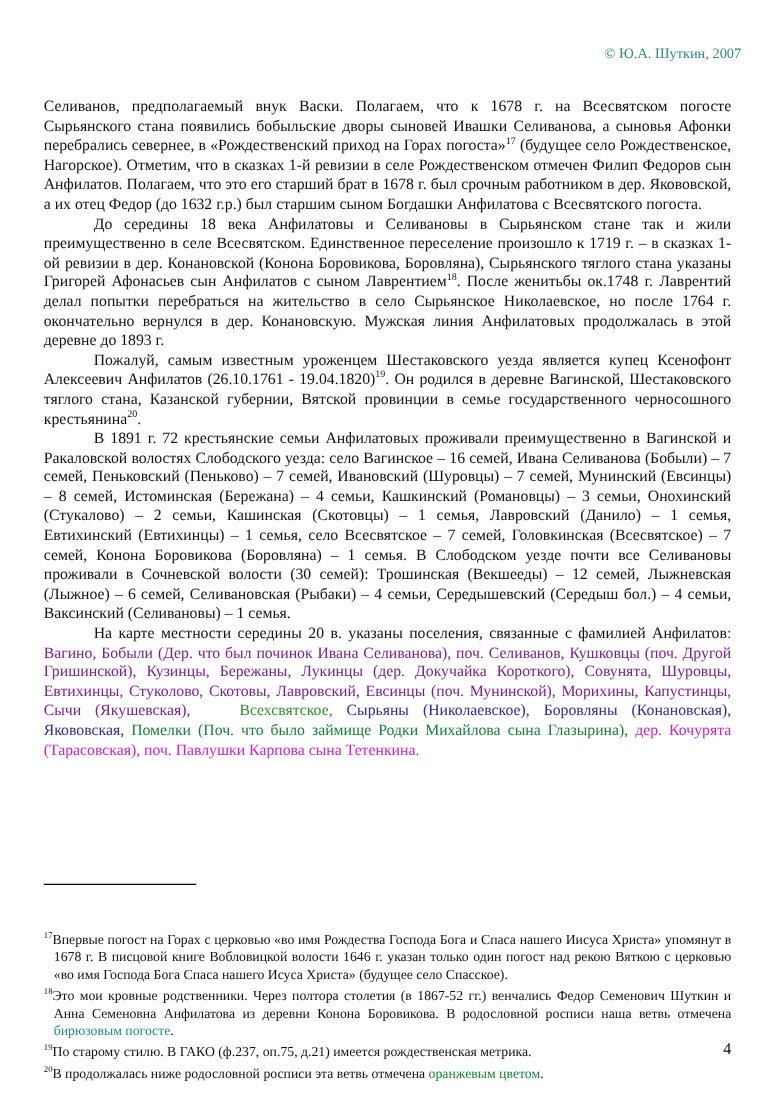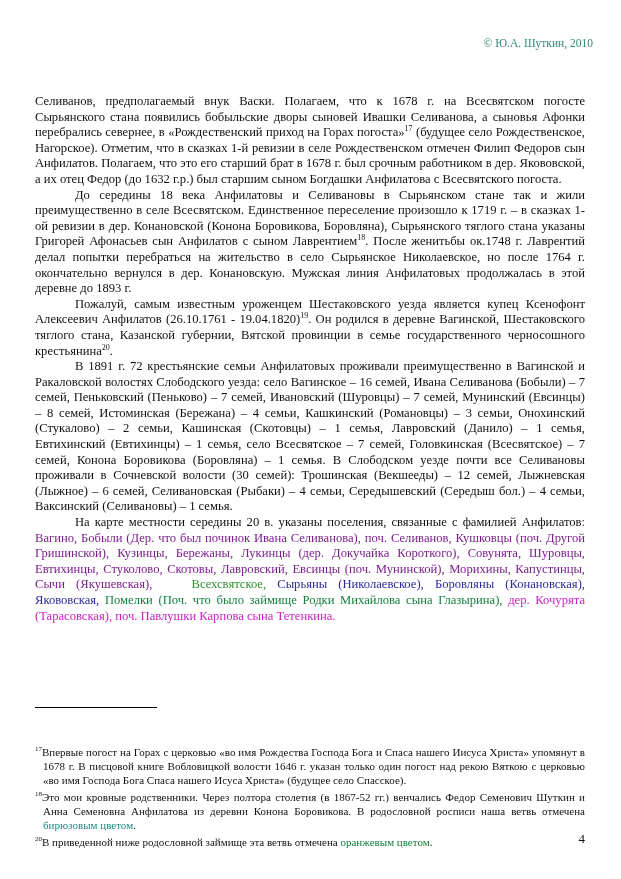--- a/index.html
+++ b/index.html
@@ -1,48 +1,49 @@
 <!DOCTYPE html>
 <html><head>
   <meta charset="utf-8">
   <style>
     html, body { margin: 0; padding: 0; background: #ffffff; }
     body { width: 621px; height: 879px; position: relative; overflow: hidden;
       font-family: "Liberation Serif", "DejaVu Serif", serif; color: #111; }
     .header { position: absolute; top: 37px; right: 28px; font-size: 11.5px; color: #2e8b7a; }
-    .main { position: absolute; left: 35px; width: 550px; top: 94px; font-size: 12.6px; line-height: 15.6px; text-align: justify; }
+    .main { position: absolute; left: 35px; width: 550px; top: 78px; font-size: 12.6px; line-height: 15.6px; text-align: justify; }
     .main p { margin: 0; }
     .main p.indent { text-indent: 40px; }
     sup { font-size: 8px; line-height: 0; vertical-align: super; }
     .c-purple { color: #7b1f8c; }
     .c-green { color: #2f8f2f; margin-left: 28px; }
     .c-blue { color: #2a2a9e; }
     .c-orange { color: #15803d; }
     .c-magenta { color: #cc1fc4; }
     .c-teal { color: #1f8a80; }
     .fn-rule { position: absolute; left: 35px; top: 707px; width: 122px; border-top: 1.2px solid #000; }
     .footnotes { position: absolute; left: 35px; width: 550px; top: 745px; font-size: 11px; line-height: 14px; text-align: justify; }
     .fn { margin: 0 0 3px 0; padding-left: 8px; text-indent: -8px; }
     .fn sup { font-size: 7px; }
     .page-num { position: absolute; right: 36px; top: 831px; font-size: 13px; }
   </style>
 </head>
 <body>
 
-<div class="header">© Ю.А. Шуткин, 2010</div>
+<div class="header">© Ю.А. Шуткин, 2007</div>
 
 <div class="main">
   <p><span>Селиванов, предполагаемый внук Васки. Полагаем, что к 1678 г. на Всесвятском погосте Сырьянского стана появились бобыльские дворы сыновей Ивашки Селиванова, а сыновья Афонки перебрались севернее, в «Рождественский приход на Горах погоста»</span><sup>17</sup><span> (будущее село Рождественское, Нагорское). Отметим, что в сказках 1-й ревизии в селе Рождественском отмечен Филип Федоров сын Анфилатов. Полагаем, что это его старший брат в 1678 г. был срочным работником в дер. Якововской, а их отец Федор (до 1632 г.р.) был старшим сыном Богдашки Анфилатова с Всесвятского погоста.</span></p>
   <p class="indent"><span>До середины 18 века Анфилатовы и Селивановы в Сырьянском стане так и жили преимущественно в селе Всесвятском. Единственное переселение произошло к 1719 г. – в сказках 1-ой ревизии в дер. Конановской (Конона Боровикова, Боровляна), Сырьянского тяглого стана указаны Григорей Афонасьев сын Анфилатов с сыном Лаврентием</span><sup>18</sup><span>. После женитьбы ок.1748 г. Лаврентий делал попытки перебраться на жительство в село Сырьянское Николаевское, но после 1764 г. окончательно вернулся в дер. Конановскую. Мужская линия Анфилатовых продолжалась в этой деревне до 1893 г.</span></p>
   <p class="indent"><span>Пожалуй, самым известным уроженцем Шестаковского уезда является купец Ксенофонт Алексеевич Анфилатов (26.10.1761 - 19.04.1820)</span><sup>19</sup><span>. Он родился в деревне Вагинской, Шестаковского тяглого стана, Казанской губернии, Вятской провинции в семье государственного черносошного крестьянина</span><sup>20</sup><span>.</span></p>
   <p class="indent">В 1891 г. 72 крестьянские семьи Анфилатовых проживали преимущественно в Вагинской и Ракаловской волостях Слободского уезда: село Вагинское – 16 семей, Ивана Селиванова (Бобыли) – 7 семей, Пеньковский (Пеньково) – 7 семей,  Ивановский (Шуровцы) – 7 семей, Мунинский (Евсинцы) – 8 семей, Истоминская (Бережана) – 4 семьи, Кашкинский (Романовцы) – 3 семьи, Онохинский (Стукалово) – 2 семьи, Кашинская (Скотовцы) – 1 семья, Лавровский (Данило) – 1 семья, Евтихинский (Евтихинцы) – 1 семья, село Всесвятское – 7 семей, Головкинская (Всесвятское) – 7 семей, Конона Боровикова (Боровляна) – 1 семья. В Слободском уезде почти все Селивановы проживали в Сочневской волости (30 семей): Трошинская (Векшееды) – 12 семей, Лыжневская (Лыжное) – 6 семей, Селивановская (Рыбаки) – 4 семьи, Середышевский (Середыш бол.) – 4 семьи, Ваксинский (Селивановы) – 1 семья.</p>
   <p class="indent"><span>На карте местности середины 20 в. указаны поселения, связанные с фамилией Анфилатов</span><span class="c-purple">:</span><span class="c-purple"> Вагино, Бобыли (Дер. что был починок Ивана Селиванова), поч. Селиванов, Кушковцы (поч. Другой Гришинской), Кузинцы, Бережаны, Лукинцы (дер. Докучайка Короткого), Совунята, Шуровцы, Евтихинцы, Стуколово, Скотовы, Лавровский, Евсинцы (поч. Мунинской), Морихины, Капустинцы, Сычи (Якушевская),</span><span class="c-green"> Всехсвятское,</span><span class="c-blue"> Сырьяны (Николаевское), Боровляны (Конановская), Якововская,</span><span class="c-orange"> Помелки (Поч. что было займище Родки Михайлова сына Глазырина),</span><span class="c-magenta"> дер. Кочурята (Тарасовская), поч. Павлушки Карпова сына Тетенкина.</span></p>
 </div>
 
 <div class="fn-rule"></div>
 
 <div class="footnotes">
   <p class="fn"><sup>17</sup><span>Впервые погост на Горах с церковью «во имя Рождества Господа Бога и Спаса нашего Иисуса Христа» упомянут в 1678 г. В писцовой книге Вобловицкой волости 1646 г. указан только один погост над рекою Вяткою с церковью «во имя Господа Бога Спаса нашего Исуса Христа» (будущее село Спасское).</span></p>
-  <p class="fn"><sup>18</sup><span>Это мои кровные родственники. Через полтора столетия (в 1867-52 гг.) венчались Федор Семенович Шуткин и Анна Семеновна Анфилатова из деревни Конона Боровикова. В родословной росписи наша ветвь отмечена </span><span class="c-teal">бирюзовым цветом</span><span>.</span></p>
-  <p class="fn"><sup>20</sup><span>В приведенной ниже родословной займище эта ветвь отмечена </span><span class="c-orange">оранжевым цветом</span><span>.</span></p>
+  <p class="fn"><sup>18</sup><span>Это мои кровные родственники. Через полтора столетия (в 1867-52 гг.) венчались Федор Семенович Шуткин и Анна Семеновна Анфилатова из деревни Конона Боровикова. В родословной росписи наша ветвь отмечена </span><span class="c-teal">бирюзовым погосте</span><span>.</span></p>
+  <p class="fn"><sup>19</sup><span>По старому стилю. В ГАКО (ф.237, оп.75, д.21) имеется рождественская метрика.</span></p>
+  <p class="fn"><sup>20</sup><span>В продолжалась ниже родословной росписи эта ветвь отмечена </span><span class="c-orange">оранжевым цветом</span><span>.</span></p>
 </div>
 
 <div class="page-num">4</div>
 
 </body></html>

